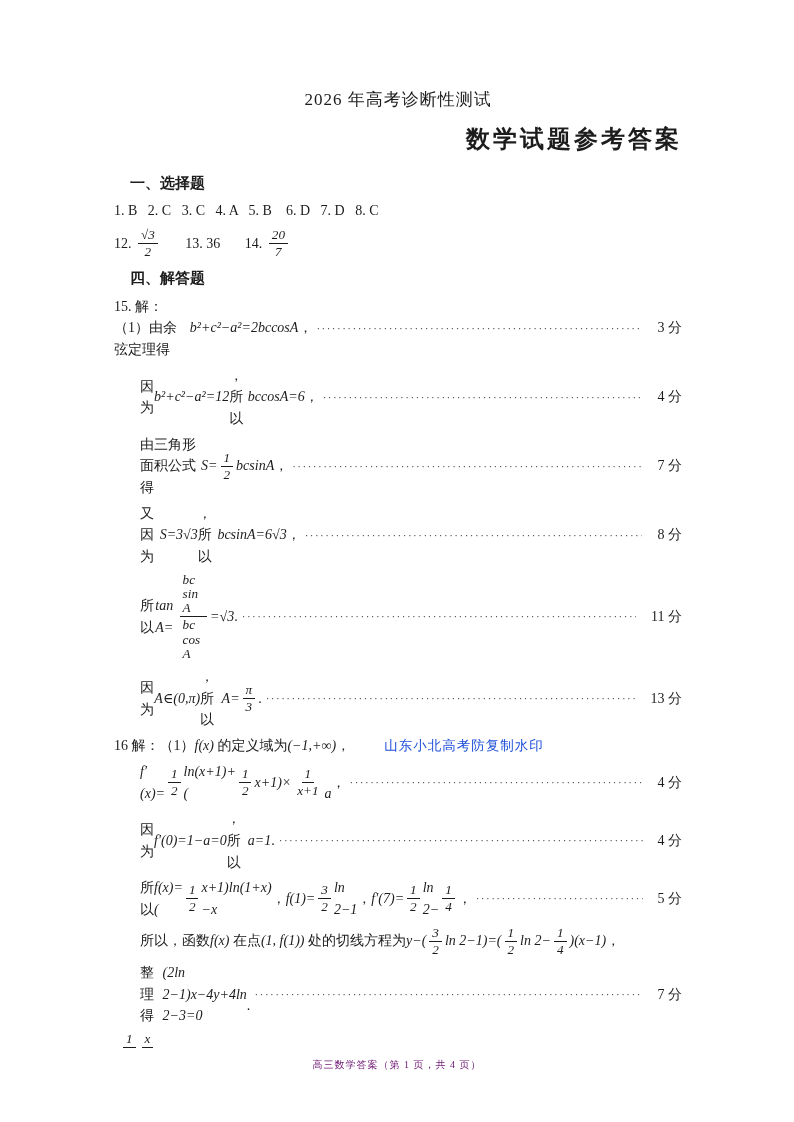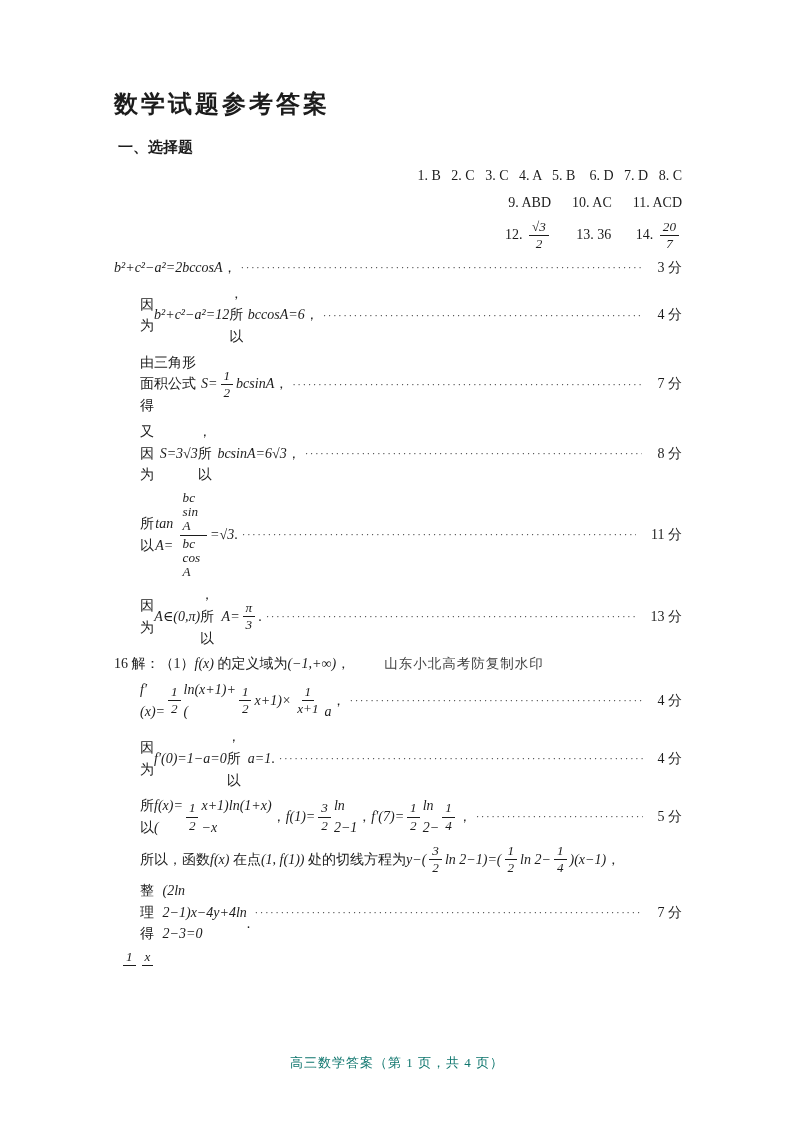--- a/index.html
+++ b/index.html
@@ -2,67 +2,69 @@
 <html><head>
 <meta charset="utf-8">
 <style>
   html,body{margin:0;padding:0;background:#ffffff;}
   .page{
     width:794px;height:1122px;position:relative;background:#fff;
     box-sizing:border-box;padding:88px 112px 0 114px;overflow:hidden;
     font-family:"Liberation Serif","DejaVu Serif",serif;color:#1c1c1c;
   }
   .t1{text-align:center;font-size:17px;letter-spacing:1px;margin-bottom:12px;font-family:"Liberation Serif","DejaVu Serif",serif;}
-  .t2{text-align:left;font-size:24px;font-weight:700;letter-spacing:3px;margin-bottom:16px;}
+  .t2{text-align:right;font-size:24px;font-weight:700;letter-spacing:3px;margin-bottom:16px;}
   .body-lines{width:100%;}
   .line{display:flex;align-items:center;flex-wrap:nowrap;font-size:14px;margin:4px 0;line-height:1.55;}
-  .line.sec{font-weight:700;font-size:15px;margin:6px 4px;font-family:Liberation Serif, serif;}
-  .line.ans{margin-top:5px;margin-bottom:5px;justify-content:flex-end;}
+  .line.sec{font-weight:700;font-size:15px;margin:6px 16px;font-family:Liberation Sans, sans-serif;}
+  .line.ans{margin-top:5px;margin-bottom:5px;}
   .line.ind{margin-left:26px;}
   .line.sub{margin-left:6px;}
   .txt{white-space:pre-wrap;}
   .math{font-family:"Liberation Serif","DejaVu Serif",serif;font-style:italic;white-space:pre-wrap;}
   .frac{display:inline-flex;flex-direction:column;align-items:center;vertical-align:middle;
         margin:1px 3px;line-height:1.08;font-size:0.94em;font-family:"Liberation Serif","DejaVu Serif",serif;font-style:italic;}
   .frac .num{border-bottom:1px solid #1c1c1c;padding:0 3px 1px 3px;}
   .frac .den{padding:1px 3px 0 3px;}
   .dots{flex:1 1 auto;min-width:10px;overflow:hidden;white-space:nowrap;color:#3a3a3a;
         font-size:11px;letter-spacing:1.5px;margin:0 4px;text-align:right;align-self:center;}
   .score{white-space:nowrap;font-size:14px;margin-left:11px;}
-  .wmark{color:#404040;margin-left:34px;font-size:13.5px;letter-spacing:1px;}
-  .footer{position:absolute;left:0;right:0;bottom:50px;text-align:center;font-size:13px;color:#0f766e;letter-spacing:1px;}
+  .wmark{color:#1d4ed8;margin-left:34px;font-size:13.5px;letter-spacing:1px;}
+  .footer{position:absolute;left:0;right:0;bottom:50px;text-align:center;font-size:10px;color:#701a75;letter-spacing:1px;}
 </style>
 </head>
 <body>
 
 <div class="page">
+  <div class="t1">2026 年高考诊断性测试</div>
   <div class="t2">数学试题参考答案</div>
   <div class="body-lines">
       <div class="line sec">
         <span class="txt">一、选择题</span>
       </div>
       <div class="line ans">
         <span class="txt">1. B   2. C   3. C   4. A   5. B    6. D   7. D   8. C</span>
       </div>
       <div class="line ans">
-        <span class="txt">9. ABD      10. AC      11. ACD</span>
-      </div>
-      <div class="line ans">
         <span class="txt">12. </span>
         <span class="frac">
           <span class="num">√3</span>
           <span class="den">2</span>
         </span>
         <span class="txt">       13. 36       14. </span>
         <span class="frac">
           <span class="num">20</span>
           <span class="den">7</span>
         </span>
       </div>
+      <div class="line sec">
+        <span class="txt">四、解答题</span>
+      </div>
       <div class="line ">
+        <span class="txt">15. 解：（1）由余弦定理得</span>
         <span class="math">b²+c²−a²=2bccosA</span>
         <span class="txt">，</span>
         <span class="dots">············································································································································</span>
         <span class="score">3 分</span>
       </div>
       <div class="line ind">
         <span class="txt">因为</span>
         <span class="math">b²+c²−a²=12</span>
         <span class="txt">，所以</span>
         <span class="math">bccosA=6</span>

